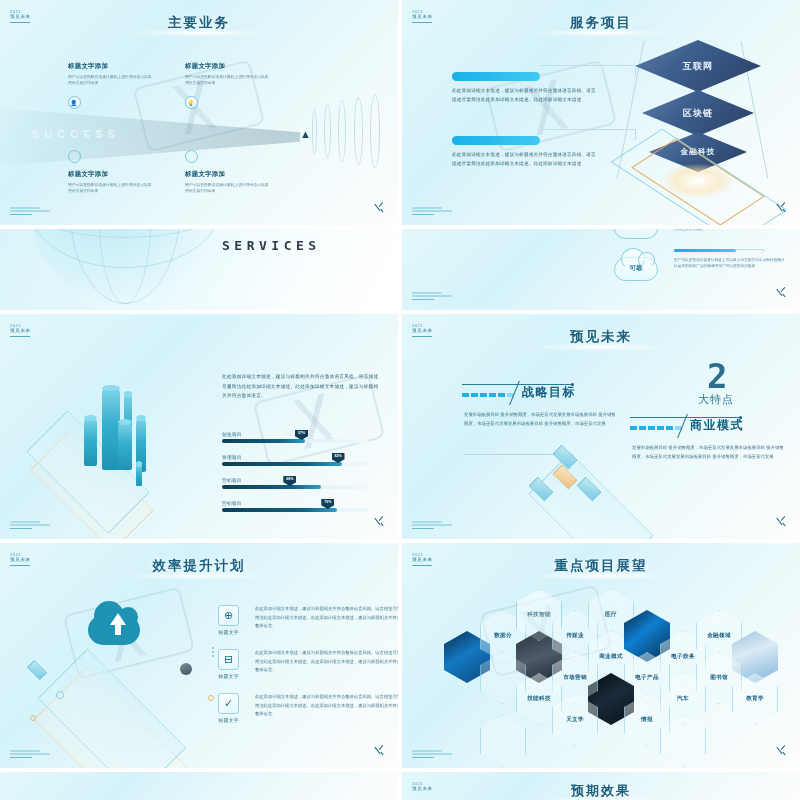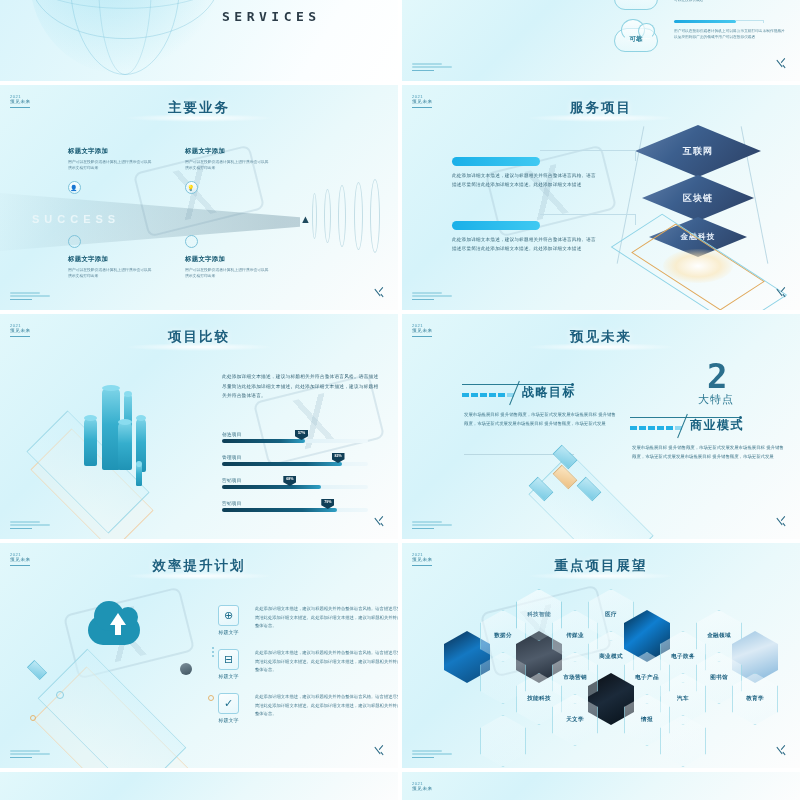--- a/index.html
+++ b/index.html
@@ -268,20 +268,119 @@
   .eff-txt { font-size:4.3px; color:#46798d; line-height:2.0; width:148px; margin-left:16px; }
   .mini-dots { position:absolute; width:3px; }
   .mini-dots i { display:block; width:2px; height:2px; border-radius:50%; background:#7ec2d8; margin-bottom:2px; }
   .circ-o { position:absolute; width:6px; height:6px; border-radius:50%; border:1px solid #e3b673; }
 </style>
 </head>
 <body>
 
 <div class="deck">
 
+  <div class="row">
+
+    <div class="slide">
+      <div class="corner-tag">
+        <div class="yr">2021</div>
+        <div class="cn">预见未来</div>
+        <div class="bar"></div>
+      </div>
+      <div class="s-title">主要业务</div>
+      <div class="wm"></div>
+
+      <div class="beam"></div>
+      <div class="beam-txt">SUCCESS</div>
+      <div class="rocket">▲</div>
+      <div class="wakes">
+        <i style="width:5px;height:46px;left:0;top:2px;"></i>
+        <i style="width:7px;height:54px;left:12px;top:-2px;"></i>
+        <i style="width:8px;height:62px;left:26px;top:-6px;"></i>
+        <i style="width:9px;height:68px;left:42px;top:-9px;"></i>
+        <i style="width:10px;height:74px;left:58px;top:-12px;"></i>
+      </div>
+
+      <div class="biz-item" style="left:68px; top:62px;">
+        <h5>标题文字添加</h5>
+        <p>用户可以在投影仪或者计算机上进行演示也可以将演示文稿打印出来</p>
+      </div>
+      <div class="biz-dot" style="left:68px; top:96px;">👤</div>
+
+      <div class="biz-item" style="left:185px; top:62px;">
+        <h5>标题文字添加</h5>
+        <p>用户可以在投影仪或者计算机上进行演示也可以将演示文稿打印出来</p>
+      </div>
+      <div class="biz-dot" style="left:185px; top:96px;">💡</div>
+
+      <div class="biz-dot empty" style="left:68px; top:150px;"></div>
+      <div class="biz-item" style="left:68px; top:170px;">
+        <h5>标题文字添加</h5>
+        <p>用户可以在投影仪或者计算机上进行演示也可以将演示文稿打印出来</p>
+      </div>
+
+      <div class="biz-dot empty" style="left:185px; top:150px;"></div>
+      <div class="biz-item" style="left:185px; top:170px;">
+        <h5>标题文字添加</h5>
+        <p>用户可以在投影仪或者计算机上进行演示也可以将演示文稿打印出来</p>
+      </div>
+
+      <div class="footer-tag">
+        <i class="w1"></i>
+          <i class="w2"></i>
+          <div class="bar"></div>
+      </div>
+      <div class="corner-mark">
+        <span class="a"></span>
+          <span class="b"></span>
+          <span class="c"></span>
+      </div>
+    </div>
+
+    <div class="slide">
+      <div class="corner-tag">
+        <div class="yr">2021</div>
+        <div class="cn">预见未来</div>
+        <div class="bar"></div>
+      </div>
+      <div class="s-title">服务项目</div>
+      <div class="wm" style="margin-left:-110px;"></div>
+
+      <div class="funnel-wire" style="left:228px; top:40px; height:140px; transform:rotate(11deg);"></div>
+      <div class="funnel-wire" style="left:352px; top:40px; height:140px; transform:rotate(-11deg);"></div>
+
+      <div class="dia" style="left:233px; top:40px;">互联网</div>
+      <div class="dia" style="left:240px; top:90px; width:112px; height:46px;">区块链</div>
+      <div class="dia d3" style="left:247px; top:132px; width:98px; height:40px;">金融科技</div>
+
+      <div class="glow-core" style="left:261px; top:164px;"></div>
+      <div class="plate p2" style="left:244px; top:156px; width:104px; height:52px;"></div>
+      <div class="plate" style="left:224px; top:156px; width:146px; height:60px;"></div>
+
+      <div class="pill" style="left:50px; top:72px;"></div>
+      <div class="pill-line" style="left:138px; top:65px; width:96px; height:11px;"></div>
+      <div class="para" style="left:50px; top:86px;">此处添加详细文本描述，建议与标题相关并符合整体语言风格。语言描述尽量简洁此处添加详细文本描述。此处添加详细文本描述</div>
+
+      <div class="pill" style="left:50px; top:136px;"></div>
+      <div class="pill-line" style="left:138px; top:129px; width:96px; height:11px;"></div>
+      <div class="para" style="left:50px; top:150px;">此处添加详细文本描述，建议与标题相关并符合整体语言风格。语言描述尽量简洁此处添加详细文本描述。此处添加详细文本描述</div>
+
+      <div class="footer-tag">
+        <i class="w1"></i>
+          <i class="w2"></i>
+          <div class="bar"></div>
+      </div>
+      <div class="corner-mark">
+        <span class="a"></span>
+          <span class="b"></span>
+          <span class="c"></span>
+      </div>
+    </div>
+  </div>
+
   <div class="row row-top">
 
     <div class="slide cover">
       <div class="arc a1"></div>
       <div class="arc a2"></div>
       <div class="arc a3"></div>
       <div class="globe">
         <i></i>
           <i></i>
           <i></i>
@@ -325,120 +424,20 @@
   </div>
 
   <div class="row">
 
     <div class="slide">
       <div class="corner-tag">
         <div class="yr">2021</div>
         <div class="cn">预见未来</div>
         <div class="bar"></div>
       </div>
-      <div class="s-title">主要业务</div>
-      <div class="wm"></div>
-
-      <div class="beam"></div>
-      <div class="beam-txt">SUCCESS</div>
-      <div class="rocket">▲</div>
-      <div class="wakes">
-        <i style="width:5px;height:46px;left:0;top:2px;"></i>
-        <i style="width:7px;height:54px;left:12px;top:-2px;"></i>
-        <i style="width:8px;height:62px;left:26px;top:-6px;"></i>
-        <i style="width:9px;height:68px;left:42px;top:-9px;"></i>
-        <i style="width:10px;height:74px;left:58px;top:-12px;"></i>
-      </div>
-
-      <div class="biz-item" style="left:68px; top:62px;">
-        <h5>标题文字添加</h5>
-        <p>用户可以在投影仪或者计算机上进行演示也可以将演示文稿打印出来</p>
-      </div>
-      <div class="biz-dot" style="left:68px; top:96px;">👤</div>
-
-      <div class="biz-item" style="left:185px; top:62px;">
-        <h5>标题文字添加</h5>
-        <p>用户可以在投影仪或者计算机上进行演示也可以将演示文稿打印出来</p>
-      </div>
-      <div class="biz-dot" style="left:185px; top:96px;">💡</div>
-
-      <div class="biz-dot empty" style="left:68px; top:150px;"></div>
-      <div class="biz-item" style="left:68px; top:170px;">
-        <h5>标题文字添加</h5>
-        <p>用户可以在投影仪或者计算机上进行演示也可以将演示文稿打印出来</p>
-      </div>
-
-      <div class="biz-dot empty" style="left:185px; top:150px;"></div>
-      <div class="biz-item" style="left:185px; top:170px;">
-        <h5>标题文字添加</h5>
-        <p>用户可以在投影仪或者计算机上进行演示也可以将演示文稿打印出来</p>
-      </div>
-
-      <div class="footer-tag">
-        <i class="w1"></i>
-          <i class="w2"></i>
-          <div class="bar"></div>
-      </div>
-      <div class="corner-mark">
-        <span class="a"></span>
-          <span class="b"></span>
-          <span class="c"></span>
-      </div>
-    </div>
-
-    <div class="slide">
-      <div class="corner-tag">
-        <div class="yr">2021</div>
-        <div class="cn">预见未来</div>
-        <div class="bar"></div>
-      </div>
-      <div class="s-title">服务项目</div>
-      <div class="wm" style="margin-left:-110px;"></div>
-
-      <div class="funnel-wire" style="left:228px; top:40px; height:140px; transform:rotate(11deg);"></div>
-      <div class="funnel-wire" style="left:352px; top:40px; height:140px; transform:rotate(-11deg);"></div>
-
-      <div class="dia" style="left:233px; top:40px;">互联网</div>
-      <div class="dia" style="left:240px; top:90px; width:112px; height:46px;">区块链</div>
-      <div class="dia d3" style="left:247px; top:132px; width:98px; height:40px;">金融科技</div>
-
-      <div class="glow-core" style="left:261px; top:164px;"></div>
-      <div class="plate p2" style="left:244px; top:156px; width:104px; height:52px;"></div>
-      <div class="plate" style="left:224px; top:156px; width:146px; height:60px;"></div>
-
-      <div class="pill" style="left:50px; top:72px;"></div>
-      <div class="pill-line" style="left:138px; top:65px; width:96px; height:11px;"></div>
-      <div class="para" style="left:50px; top:86px;">此处添加详细文本描述，建议与标题相关并符合整体语言风格。语言描述尽量简洁此处添加详细文本描述。此处添加详细文本描述</div>
-
-      <div class="pill" style="left:50px; top:136px;"></div>
-      <div class="pill-line" style="left:138px; top:129px; width:96px; height:11px;"></div>
-      <div class="para" style="left:50px; top:150px;">此处添加详细文本描述，建议与标题相关并符合整体语言风格。语言描述尽量简洁此处添加详细文本描述。此处添加详细文本描述</div>
-
-      <div class="footer-tag">
-        <i class="w1"></i>
-          <i class="w2"></i>
-          <div class="bar"></div>
-      </div>
-      <div class="corner-mark">
-        <span class="a"></span>
-          <span class="b"></span>
-          <span class="c"></span>
-      </div>
-    </div>
-  </div>
-
-  <div class="row">
-
-    <div class="slide">
-      <div class="corner-tag">
-        <div class="yr">2021</div>
-        <div class="cn">预见未来</div>
-        <div class="bar"></div>
-      </div>
-      <div class="s-title">项目比较</div>
       <div class="wm" style="margin-left:60px;"></div>
 
       <div class="iso-plate ghost" style="left:34px; top:118px;"></div>
       <div class="iso-plate" style="left:30px; top:100px;"></div>
       <div class="bar3d" style="left:84px; top:104px; width:13px; height:48px;"></div>
       <div class="bar3d" style="left:102px; top:74px; width:18px; height:82px;"></div>
       <div class="bar3d" style="left:124px; top:80px; width:8px; height:70px;"></div>
       <div class="bar3d" style="left:118px; top:108px; width:14px; height:48px;"></div>
       <div class="bar3d" style="left:136px; top:104px; width:10px; height:54px;"></div>
       <div class="bar3d" style="left:136px; top:150px; width:6px; height:22px;"></div>
@@ -660,16 +659,17 @@
     </div>
   </div>
 
   <div class="row row-last">
     <div class="slide"></div>
     <div class="slide">
       <div class="corner-tag">
         <div class="yr">2021</div>
         <div class="cn">预见未来</div>
       </div>
+      <div class="s-title">预期效果</div>
     </div>
   </div>
 
 </div>
 
 </body></html>

